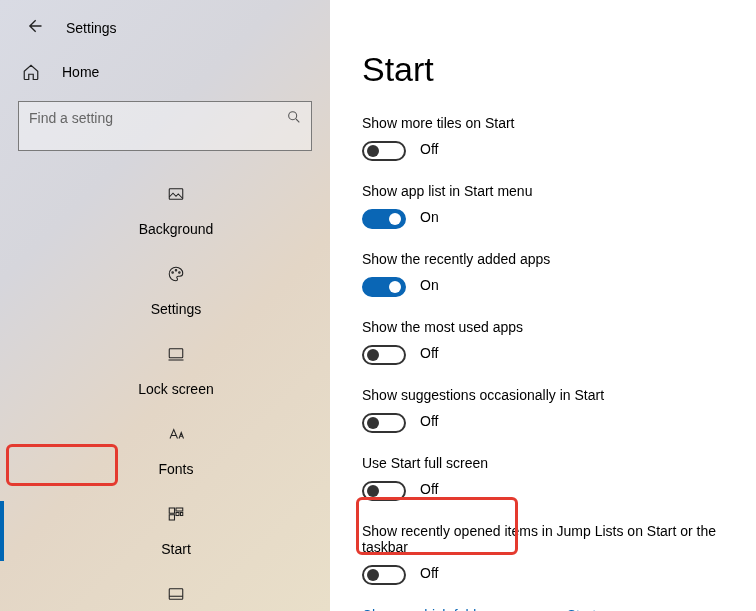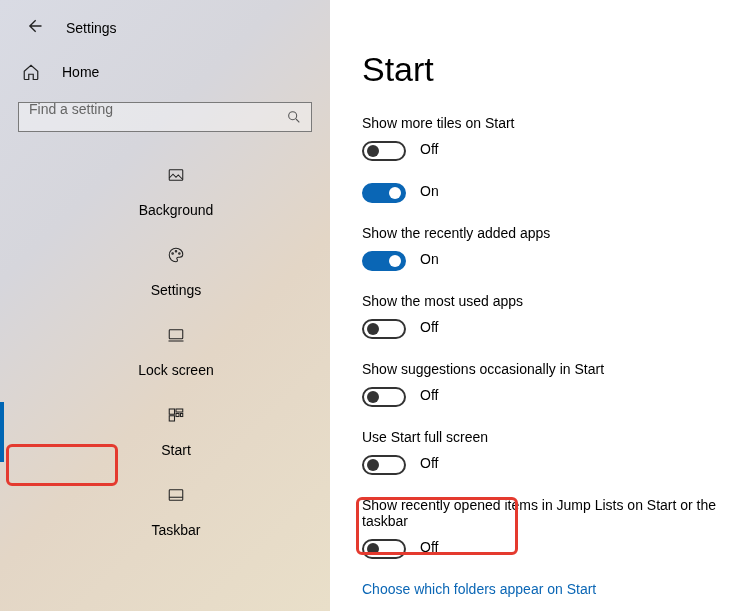--- a/index.html
+++ b/index.html
@@ -36,21 +36,21 @@
     margin-bottom: 10px;
     cursor: pointer;
   }
   .home-row svg { width: 18px; height: 18px; }
   .search-wrap {
     margin: 0 18px 20px 18px;
     position: relative;
   }
   .search {
     width: 100%;
-    height: 30px;
+    height: 50px;
     border: 1px solid #7a7a7a;
     background: rgba(255,255,255,0.4);
     padding: 0 36px 16px 10px;
     font-size: 14px;
     color: #666;
     outline: none;
   }
   .search::placeholder { color: #666; }
   .search-icon {
     position: absolute;
@@ -189,20 +189,28 @@
   </div>
   <div class="nav-item">
     <span class="ic">
         <svg viewBox="0 0 24 24" fill="none" stroke="#222" stroke-width="1.4">
           <rect x="3" y="5" width="18" height="12" rx="1"></rect>
           <path d="M2 20h20"></path>
         </svg>
       </span>
     <span>Lock screen</span>
   </div>
+  <div class="nav-item">
+    <span class="ic">
+        <svg viewBox="0 0 24 24" fill="none" stroke="#222" stroke-width="1.4">
+          <path d="M4 18L9 6l5 12M6 14h6M16 18l3-8 3 8M17 15h4"></path>
+        </svg>
+      </span>
+    <span>Fonts</span>
+  </div>
   <div class="nav-item selected">
     <span class="ic">
         <svg viewBox="0 0 24 24" fill="none" stroke="#222" stroke-width="1.4">
           <rect x="3" y="4" width="7" height="7"></rect>
           <rect x="12" y="4" width="9" height="4"></rect>
           <rect x="12" y="10" width="4" height="4"></rect>
           <rect x="18" y="10" width="3" height="4"></rect>
           <rect x="3" y="13" width="7" height="7"></rect>
         </svg>
       </span>
@@ -228,20 +236,21 @@
     <div class="setting-label">Show more tiles on Start</div>
     <div class="toggle-row">
       <div class="toggle">
           <div class="knob"></div>
         </div>
       <span class="toggle-state">Off</span>
     </div>
   </div>
 
   <div class="setting">
+    <div class="setting-label">Show app list in Start menu</div>
     <div class="toggle-row">
       <div class="toggle on">
           <div class="knob"></div>
         </div>
       <span class="toggle-state">On</span>
     </div>
   </div>
 
   <div class="setting">
     <div class="setting-label">Show the recently added apps</div>

